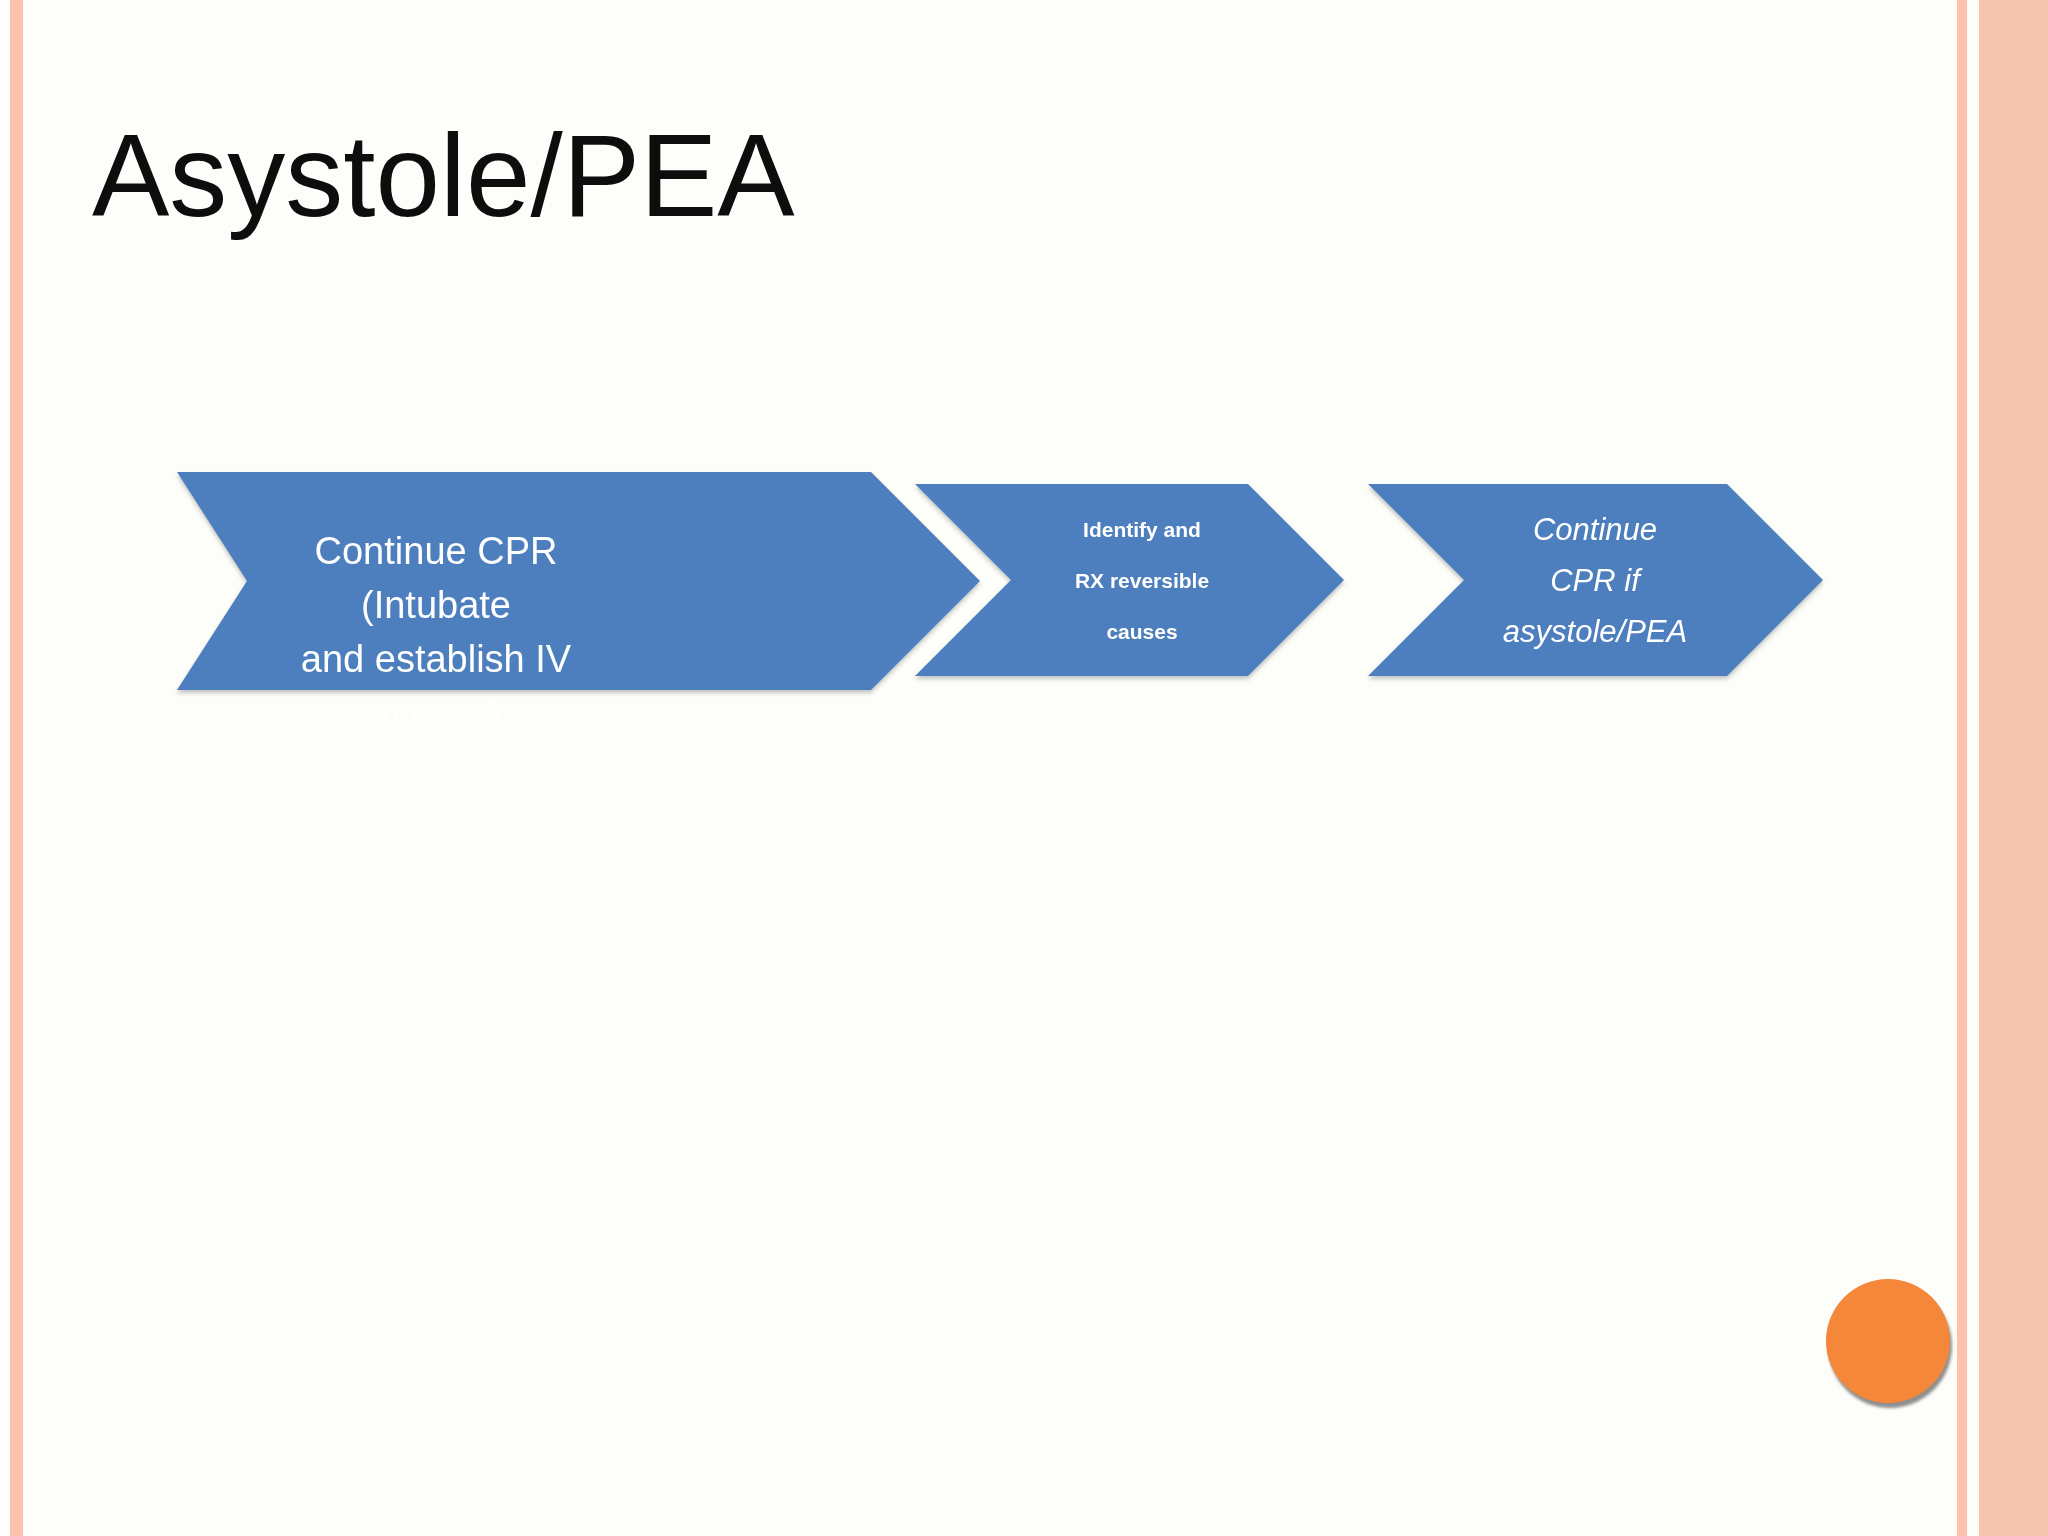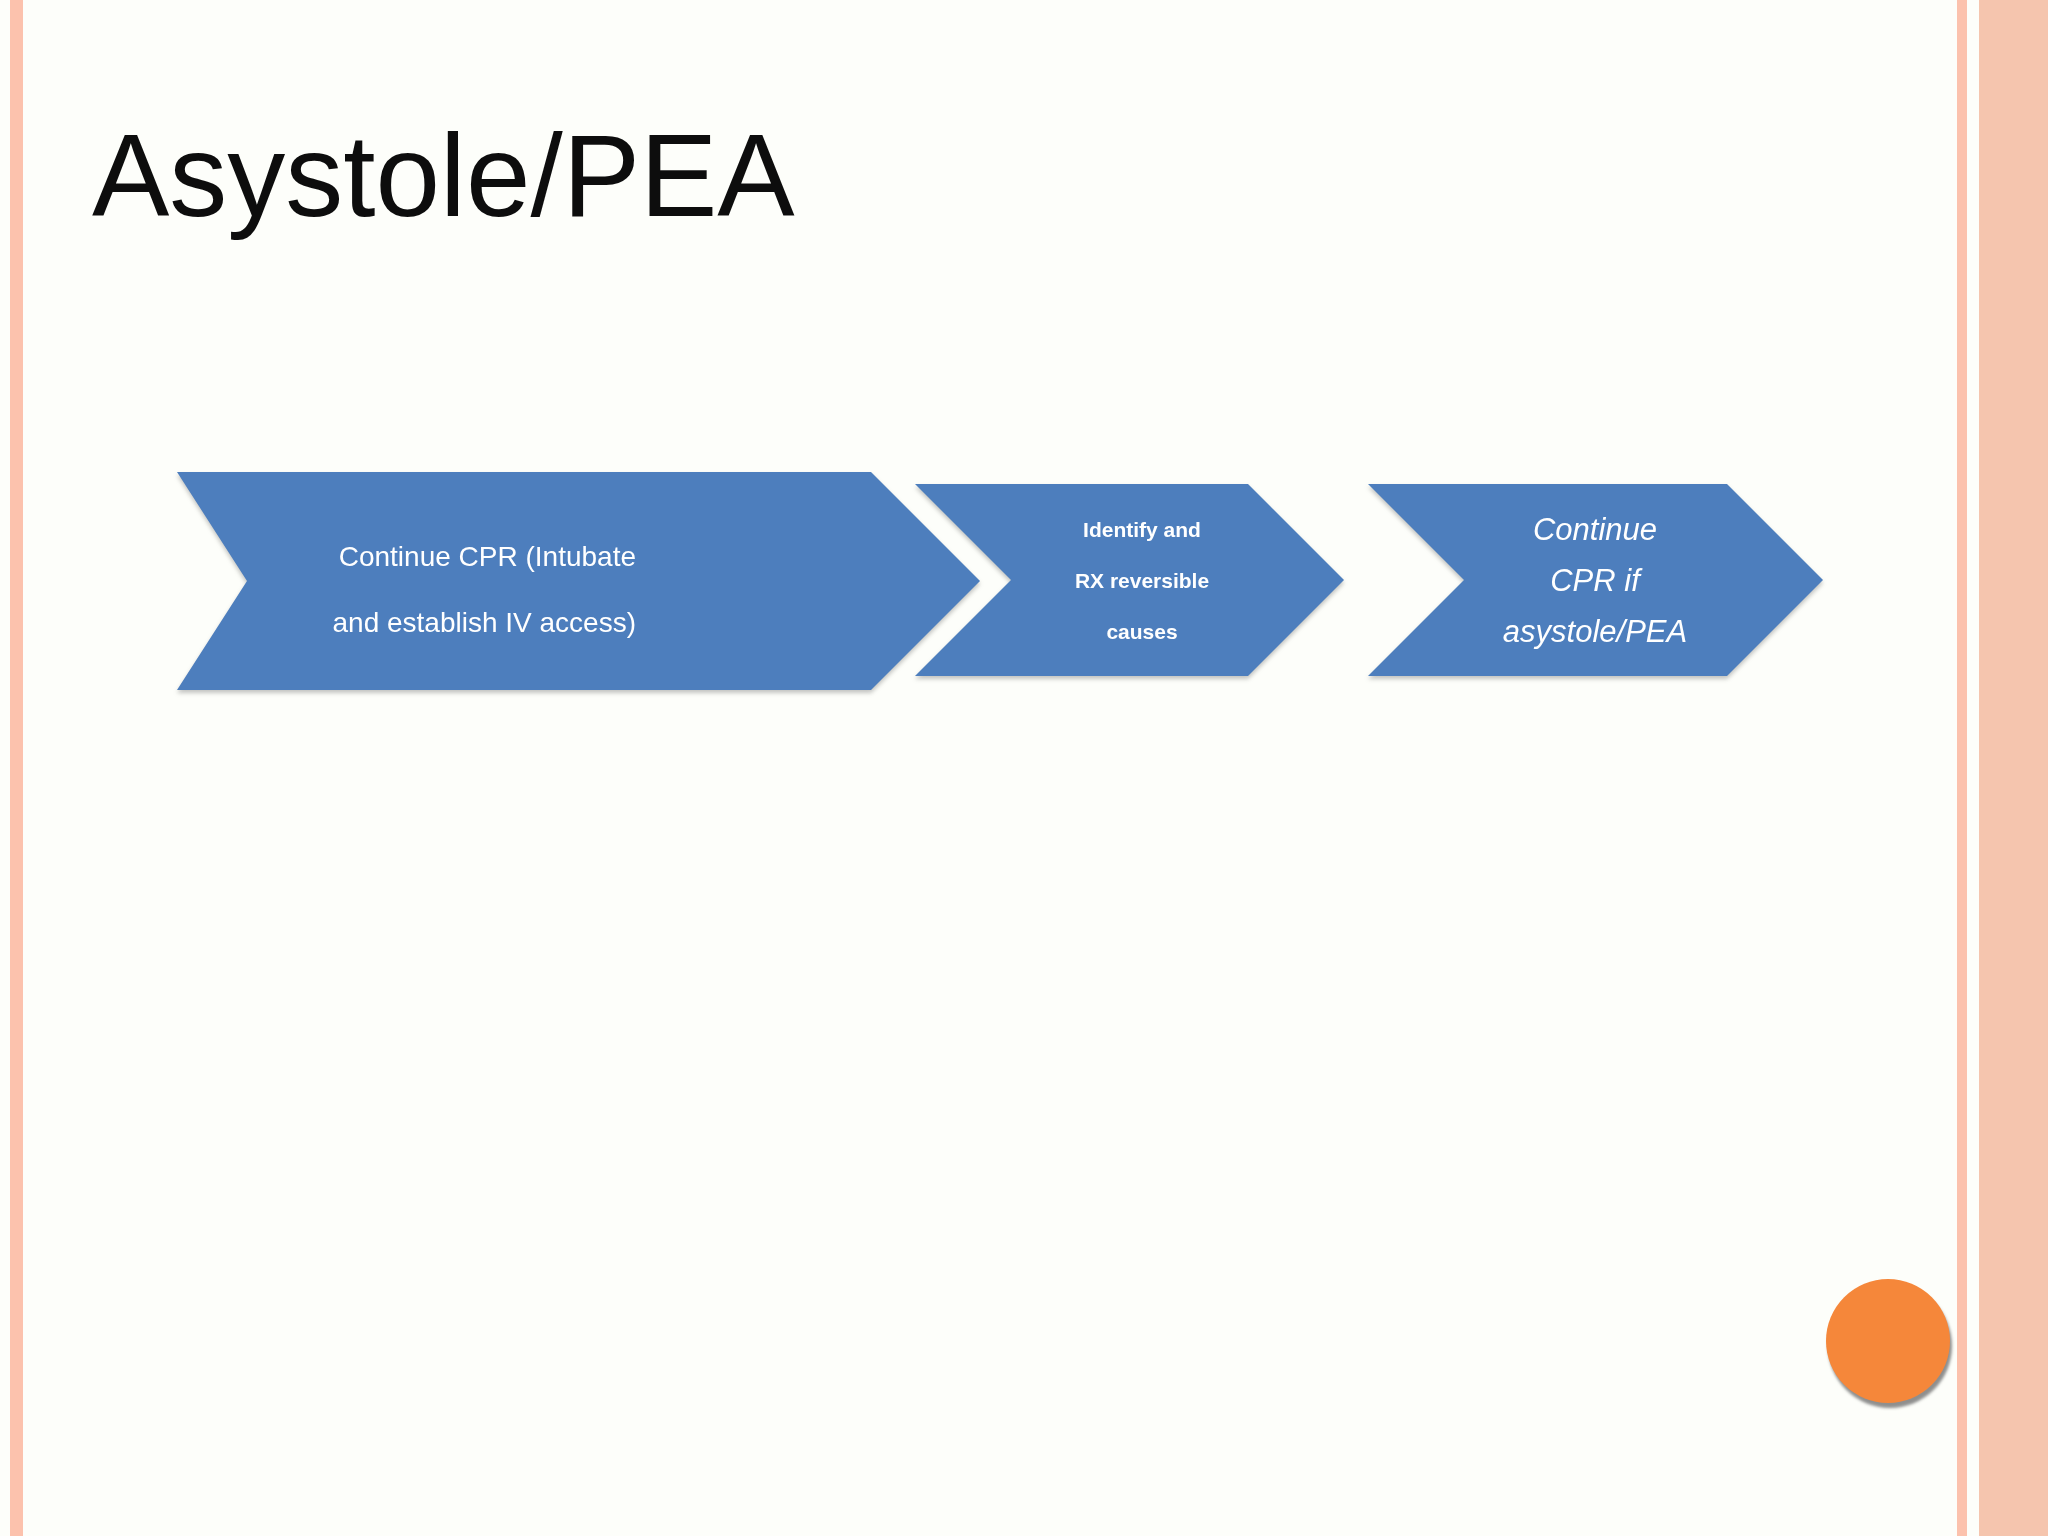--- a/index.html
+++ b/index.html
@@ -27,21 +27,21 @@
   }
   
   .diagram-svg { position: absolute; left: 0; top: 0; width: 2048px; height: 1536px; }
   .chevron { filter: drop-shadow(0px 3px 2px rgba(90,90,90,0.35)); }
   .arrow-label {
     position: absolute;
     color: #ffffff;
     text-align: center;
     white-space: pre-line;
   }
-  .arrow-label-1 { left: 236px; top: 524px; width: 400px; font-size: 28px; line-height: 66px; text-align: right; }
+  .arrow-label-1 { left: 236px; top: 524px; width: 400px; font-size: 38px; line-height: 54px; }
   .arrow-label-2 { left: 1022px; top: 504px; width: 240px; font-size: 21px; line-height: 51px; font-weight: bold; }
   .arrow-label-3 { left: 1465px; top: 504px; width: 260px; font-size: 31px; line-height: 51px; }
   
   .accent-circle {
     position: absolute;
     left: 1826px; top: 1279px;
     width: 124px; height: 124px;
     border-radius: 50%;
     box-shadow: 2px 5px 3px rgba(115,115,115,0.8);
   }

